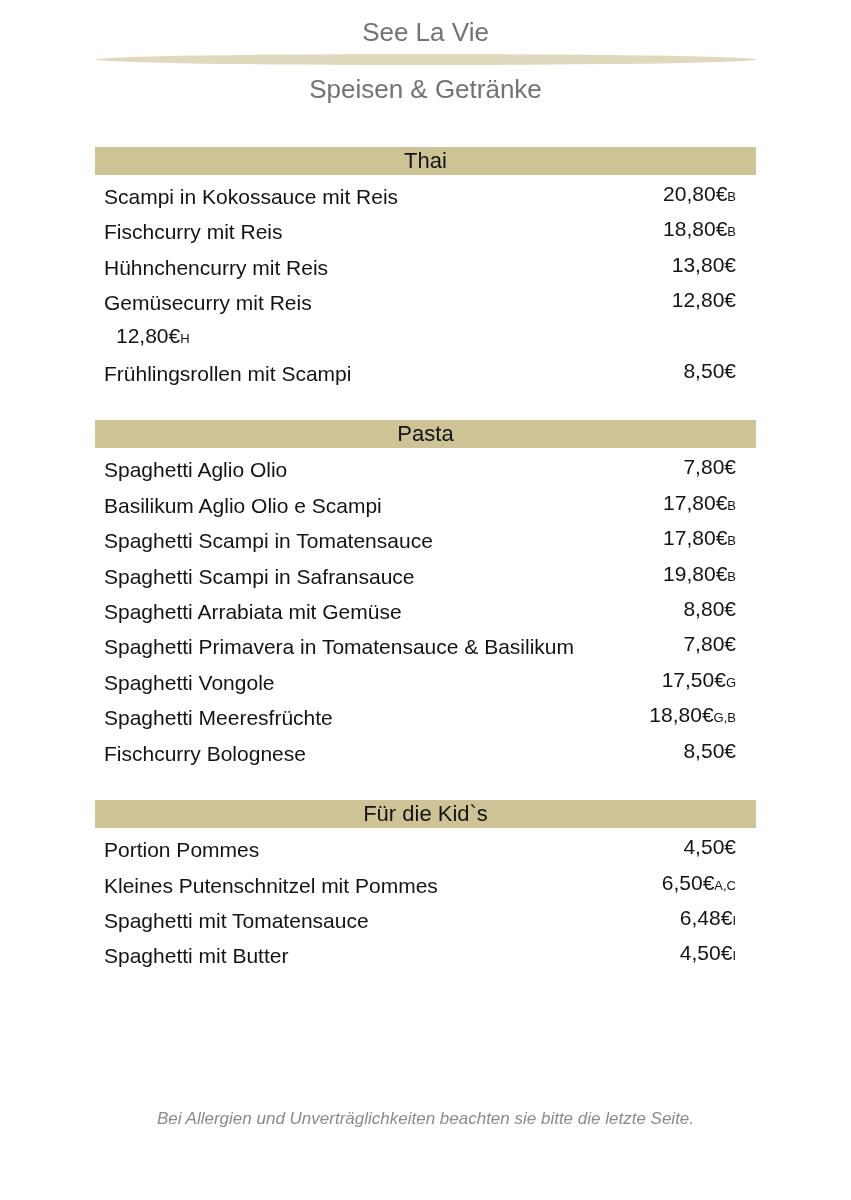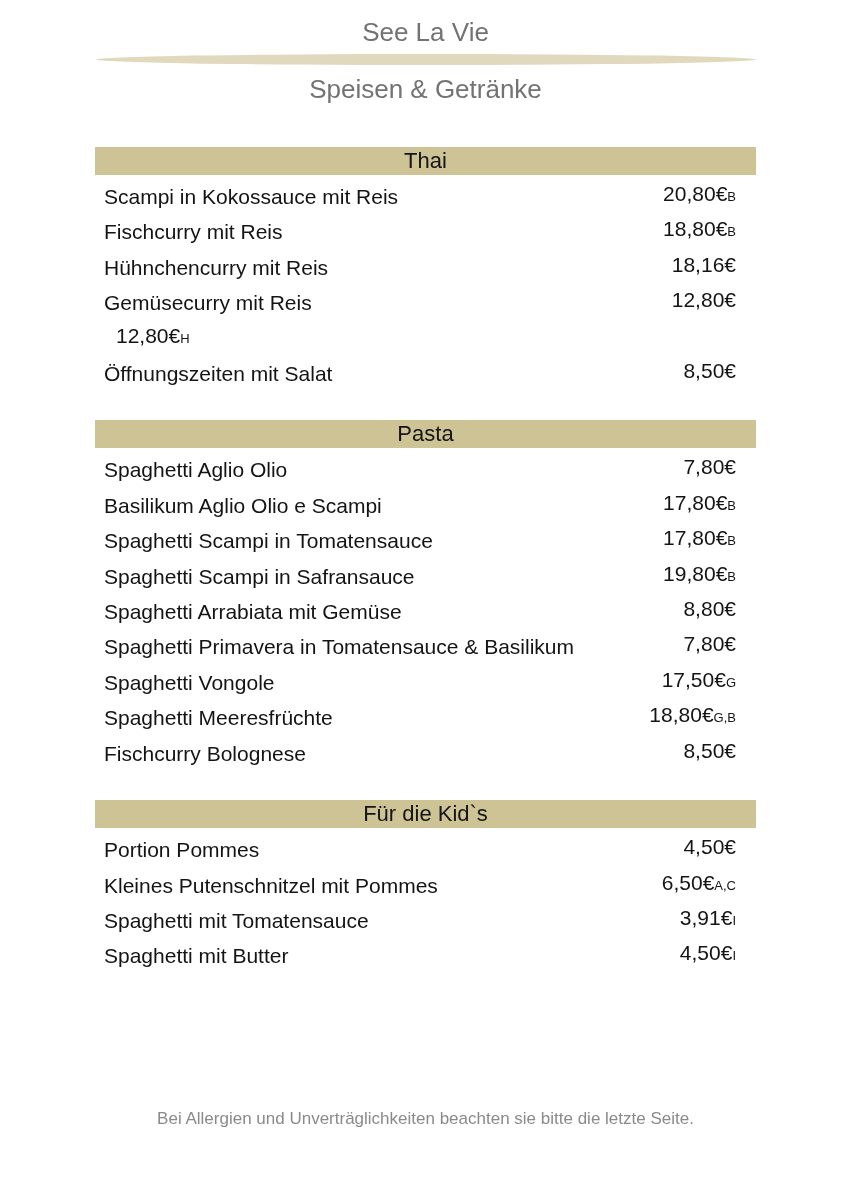--- a/index.html
+++ b/index.html
@@ -83,20 +83,21 @@
   
   .page-footer {
     position: absolute;
     left: 0;
     top: 1106px;
     width: 100%;
     text-align: center;
     color: #8a8a8a;
     font-size: 17px;
     line-height: 26px;
+    font-style: italic;
   }
   .page-footer p {
     margin: 0;
   }
 </style>
 </head>
 <body>
 
 <div class="page">
 
@@ -115,34 +116,34 @@
     <span class="item-price"><span class="price-value">20,80€</span><span class="price-note">B</span></span>
   </div>
 
   <div class="menu-item">
     <span class="item-name">Fischcurry mit Reis</span>
     <span class="item-price"><span class="price-value">18,80€</span><span class="price-note">B</span></span>
   </div>
 
   <div class="menu-item">
     <span class="item-name">Hühnchencurry mit Reis</span>
-    <span class="item-price"><span class="price-value">18,16€</span><span class="price-note"></span></span>
+    <span class="item-price"><span class="price-value">13,80€</span><span class="price-note"></span></span>
   </div>
 
   <div class="menu-item">
     <span class="item-name">Gemüsecurry mit Reis</span>
     <span class="item-price"><span class="price-value">12,80€</span><span class="price-note"></span></span>
   </div>
 
   <div class="menu-item">
     <span class="item-price"><span class="price-value">12,80€</span><span class="price-note">H</span></span>
   </div>
 
   <div class="menu-item">
-    <span class="item-name">Öffnungszeiten mit Salat</span>
+    <span class="item-name">Frühlingsrollen mit Scampi</span>
     <span class="item-price"><span class="price-value">8,50€</span><span class="price-note"></span></span>
   </div>
 </div>
   </section>
 
   <section class="menu-section">
     <div class="section-header">Pasta</div>
     <div class="section-items">
   <div class="menu-item">
     <span class="item-name">Spaghetti Aglio Olio</span>
@@ -199,21 +200,21 @@
     <span class="item-price"><span class="price-value">4,50€</span><span class="price-note"></span></span>
   </div>
 
   <div class="menu-item">
     <span class="item-name">Kleines Putenschnitzel mit Pommes</span>
     <span class="item-price"><span class="price-value">6,50€</span><span class="price-note">A,C</span></span>
   </div>
 
   <div class="menu-item">
     <span class="item-name">Spaghetti mit Tomatensauce</span>
-    <span class="item-price"><span class="price-value">3,91€</span><span class="price-note">I</span></span>
+    <span class="item-price"><span class="price-value">6,48€</span><span class="price-note">I</span></span>
   </div>
 
   <div class="menu-item">
     <span class="item-name">Spaghetti mit Butter</span>
     <span class="item-price"><span class="price-value">4,50€</span><span class="price-note">I</span></span>
   </div>
 </div>
   </section>
 </main>
 

